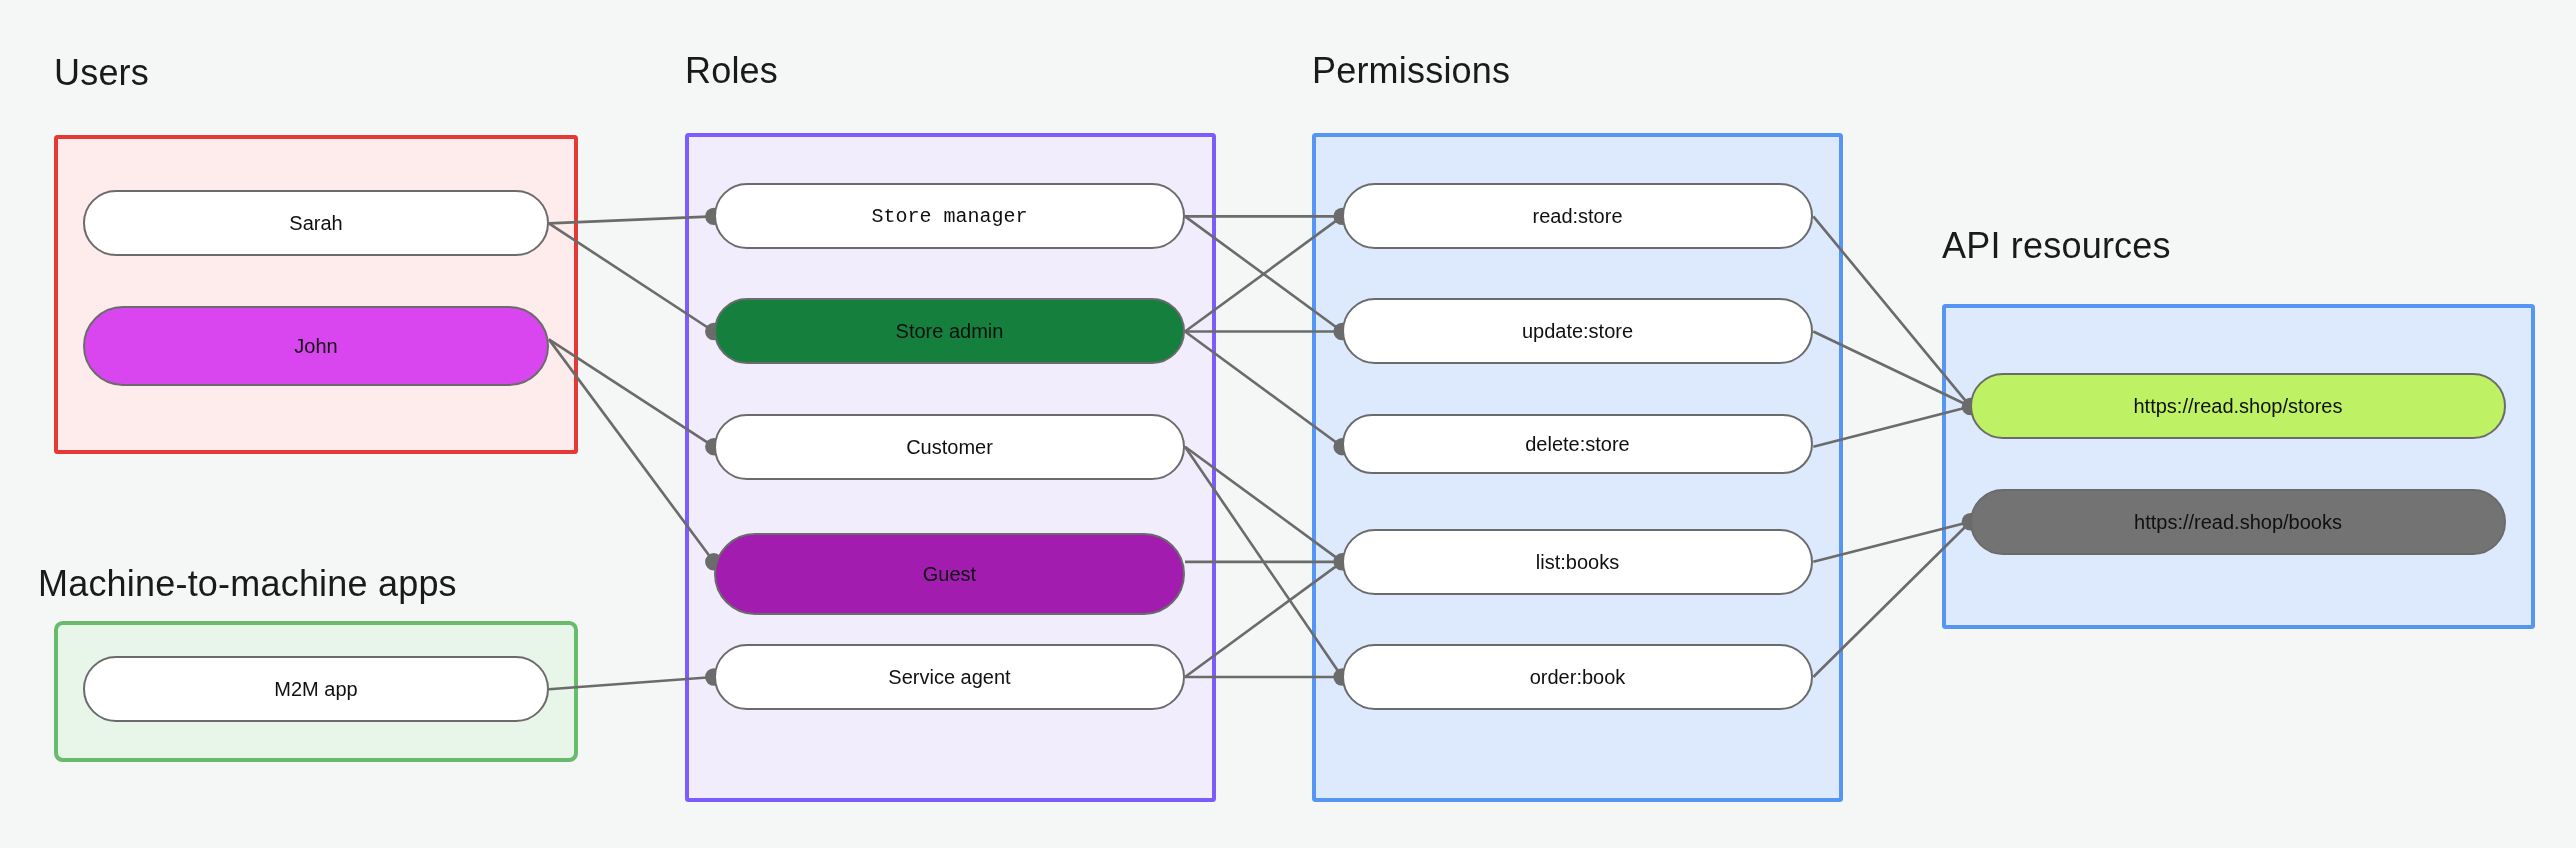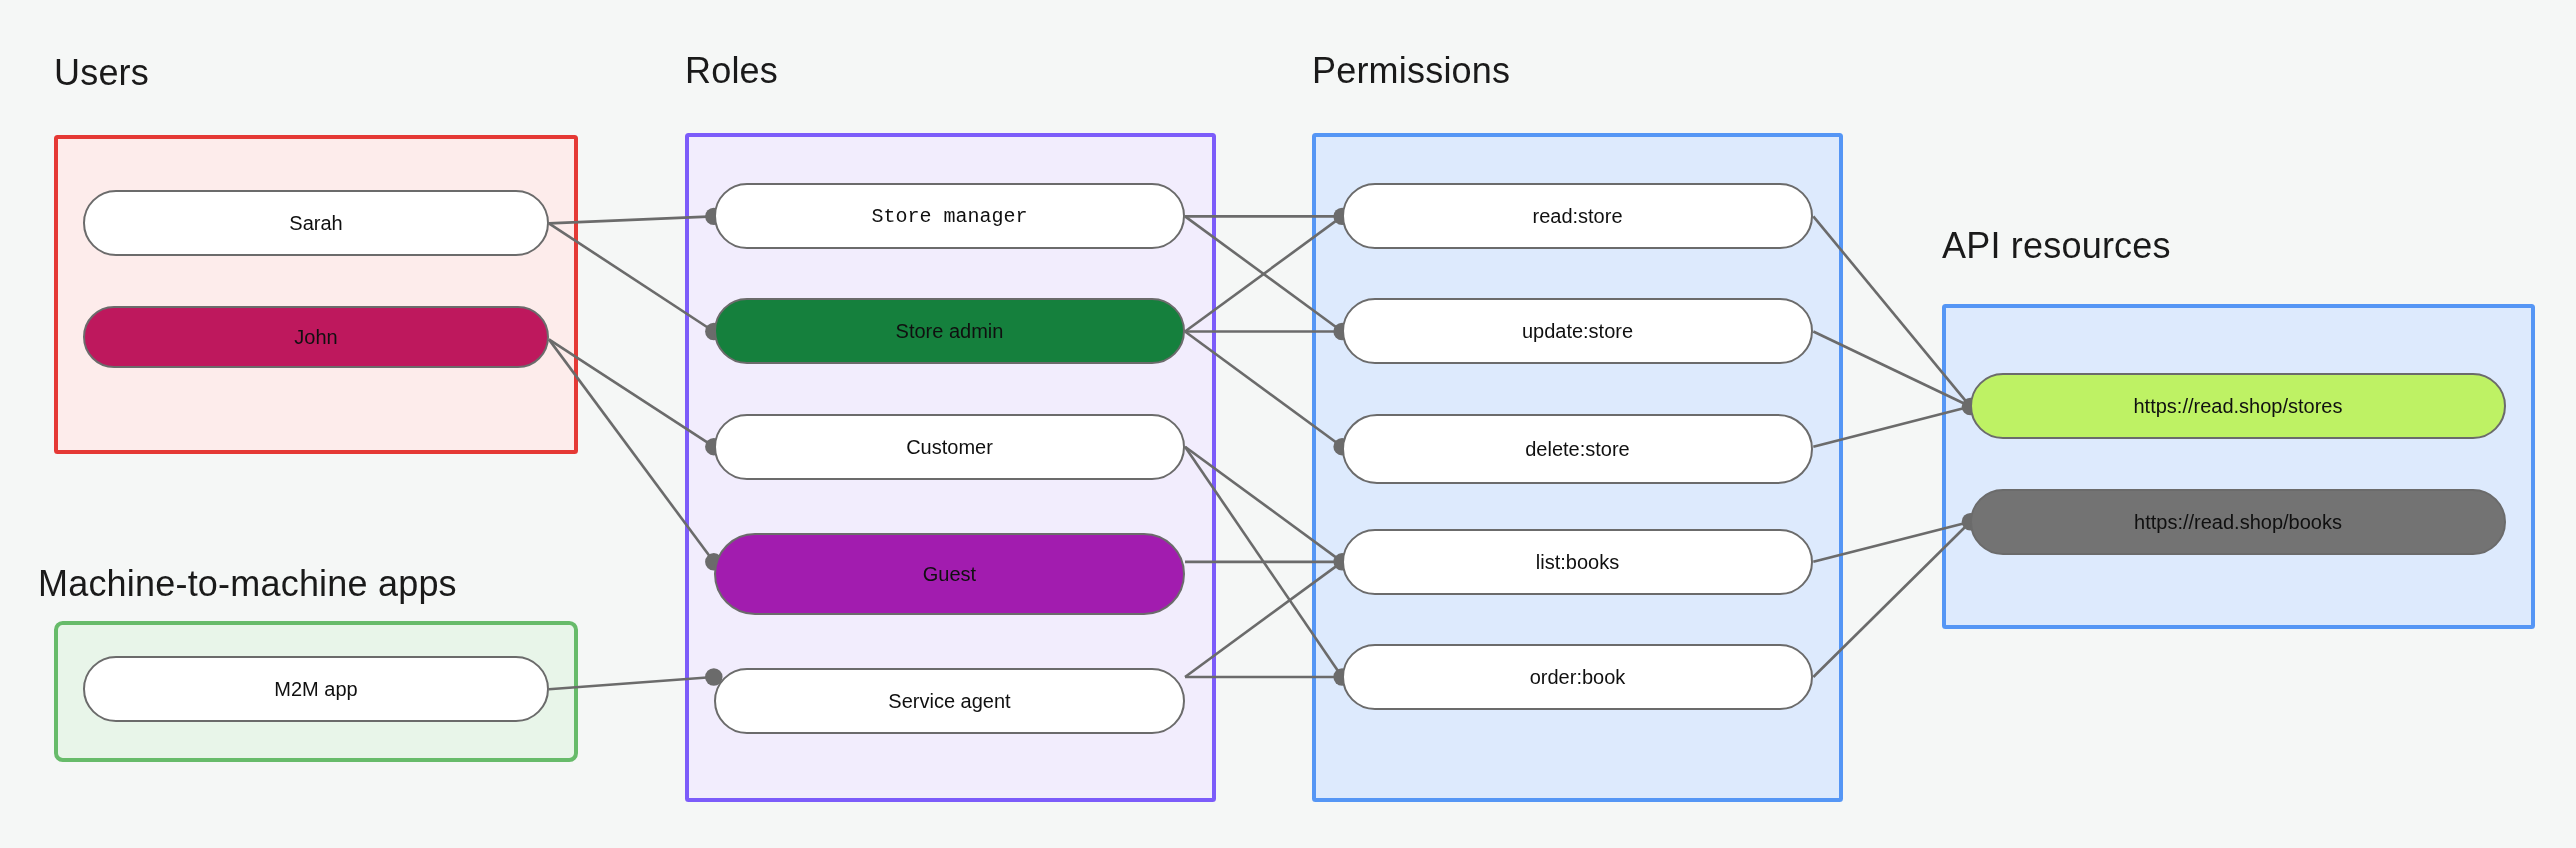--- a/index.html
+++ b/index.html
@@ -119,48 +119,48 @@
       <div class="group-label" style="left: 54px; top: 52px;">Users</div>
       <div class="group-label" style="left: 38px; top: 563px;">Machine-to-machine apps</div>
       <div class="group-label" style="left: 685px; top: 50px;">Roles</div>
       <div class="group-label" style="left: 1312px; top: 50px;">Permissions</div>
       <div class="group-label" style="left: 1942px; top: 225px;">API resources</div>
     </div>
   <div id="nodes-layer">
       <div class="node" style="left: 83px; top: 190px; width: 466px; height: 66px; border-color: rgb(107, 107, 107); background: rgb(255, 255, 255);">
         <span>Sarah</span>
       </div>
-      <div class="node" style="left: 83px; top: 306px; width: 466px; height: 62px; border-color: rgb(107, 107, 107); background: #be185d;">
+      <div class="node" style="left: 83px; top: 306px; width: 466px; height: 80px; border-color: rgb(107, 107, 107); background: #d946ef;">
         <span>John</span>
       </div>
       <div class="node" style="left: 83px; top: 656px; width: 466px; height: 66px; border-color: rgb(107, 107, 107); background: rgb(255, 255, 255);">
         <span>M2M app</span>
       </div>
       <div class="node" style="left: 714px; top: 183px; width: 471px; height: 66px; border-color: rgb(107, 107, 107); background: rgb(255, 255, 255); font-family: Liberation Mono, monospace;">
         <span>Store manager</span>
       </div>
       <div class="node" style="left: 714px; top: 298px; width: 471px; height: 66px; border-color: rgb(107, 107, 107); background: #15803d;">
         <span>Store admin</span>
       </div>
       <div class="node" style="left: 714px; top: 414px; width: 471px; height: 66px; border-color: rgb(107, 107, 107); background: rgb(255, 255, 255);">
         <span>Customer</span>
       </div>
       <div class="node" style="left: 714px; top: 533px; width: 471px; height: 82px; border-color: rgb(107, 107, 107); background: #a21caf;">
         <span>Guest</span>
       </div>
-      <div class="node" style="left: 714px; top: 644px; width: 471px; height: 66px; border-color: rgb(107, 107, 107); background: rgb(255, 255, 255); margin-top: 24px;">
+      <div class="node" style="left: 714px; top: 644px; width: 471px; height: 66px; border-color: rgb(107, 107, 107); background: rgb(255, 255, 255);">
         <span>Service agent</span>
       </div>
       <div class="node" style="left: 1342px; top: 183px; width: 471px; height: 66px; border-color: rgb(107, 107, 107); background: rgb(255, 255, 255);">
         <span>read:store</span>
       </div>
       <div class="node" style="left: 1342px; top: 298px; width: 471px; height: 66px; border-color: rgb(107, 107, 107); background: rgb(255, 255, 255);">
         <span>update:store</span>
       </div>
-      <div class="node" style="left: 1342px; top: 414px; width: 471px; height: 70px; border-color: rgb(107, 107, 107); background: rgb(255, 255, 255);">
+      <div class="node" style="left: 1342px; top: 414px; width: 471px; height: 60px; border-color: rgb(107, 107, 107); background: rgb(255, 255, 255);">
         <span>delete:store</span>
       </div>
       <div class="node" style="left: 1342px; top: 529px; width: 471px; height: 66px; border-color: rgb(107, 107, 107); background: rgb(255, 255, 255);">
         <span>list:books</span>
       </div>
       <div class="node" style="left: 1342px; top: 644px; width: 471px; height: 66px; border-color: rgb(107, 107, 107); background: rgb(255, 255, 255);">
         <span>order:book</span>
       </div>
       <div class="node" style="left: 1970px; top: 373px; width: 536px; height: 66px; border-color: rgb(107, 107, 107); background: #bef264;">
         <span>https://read.shop/stores</span>

